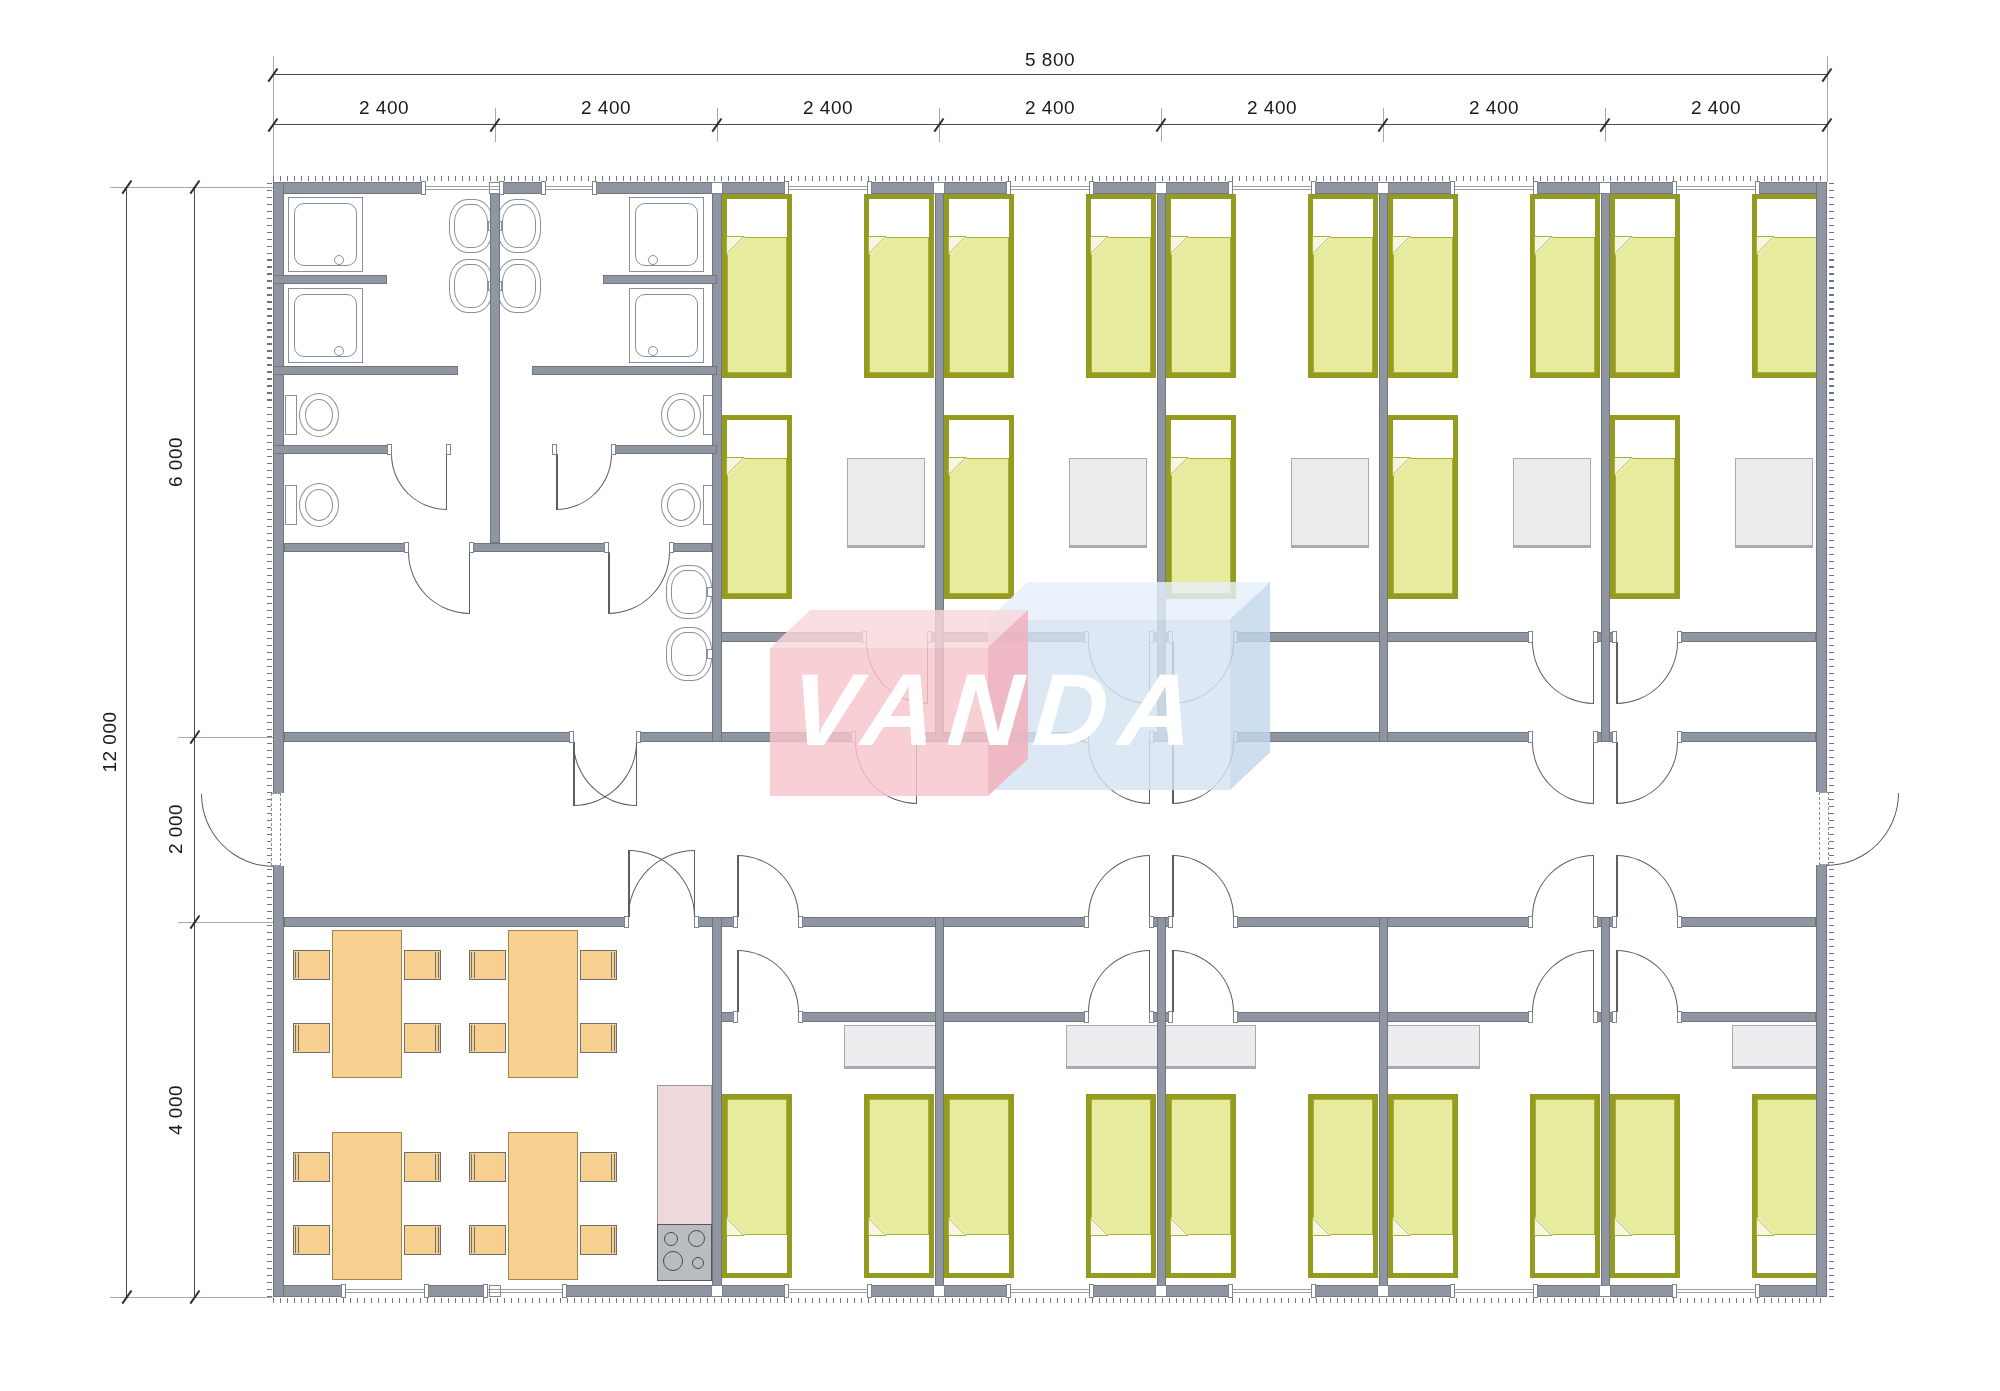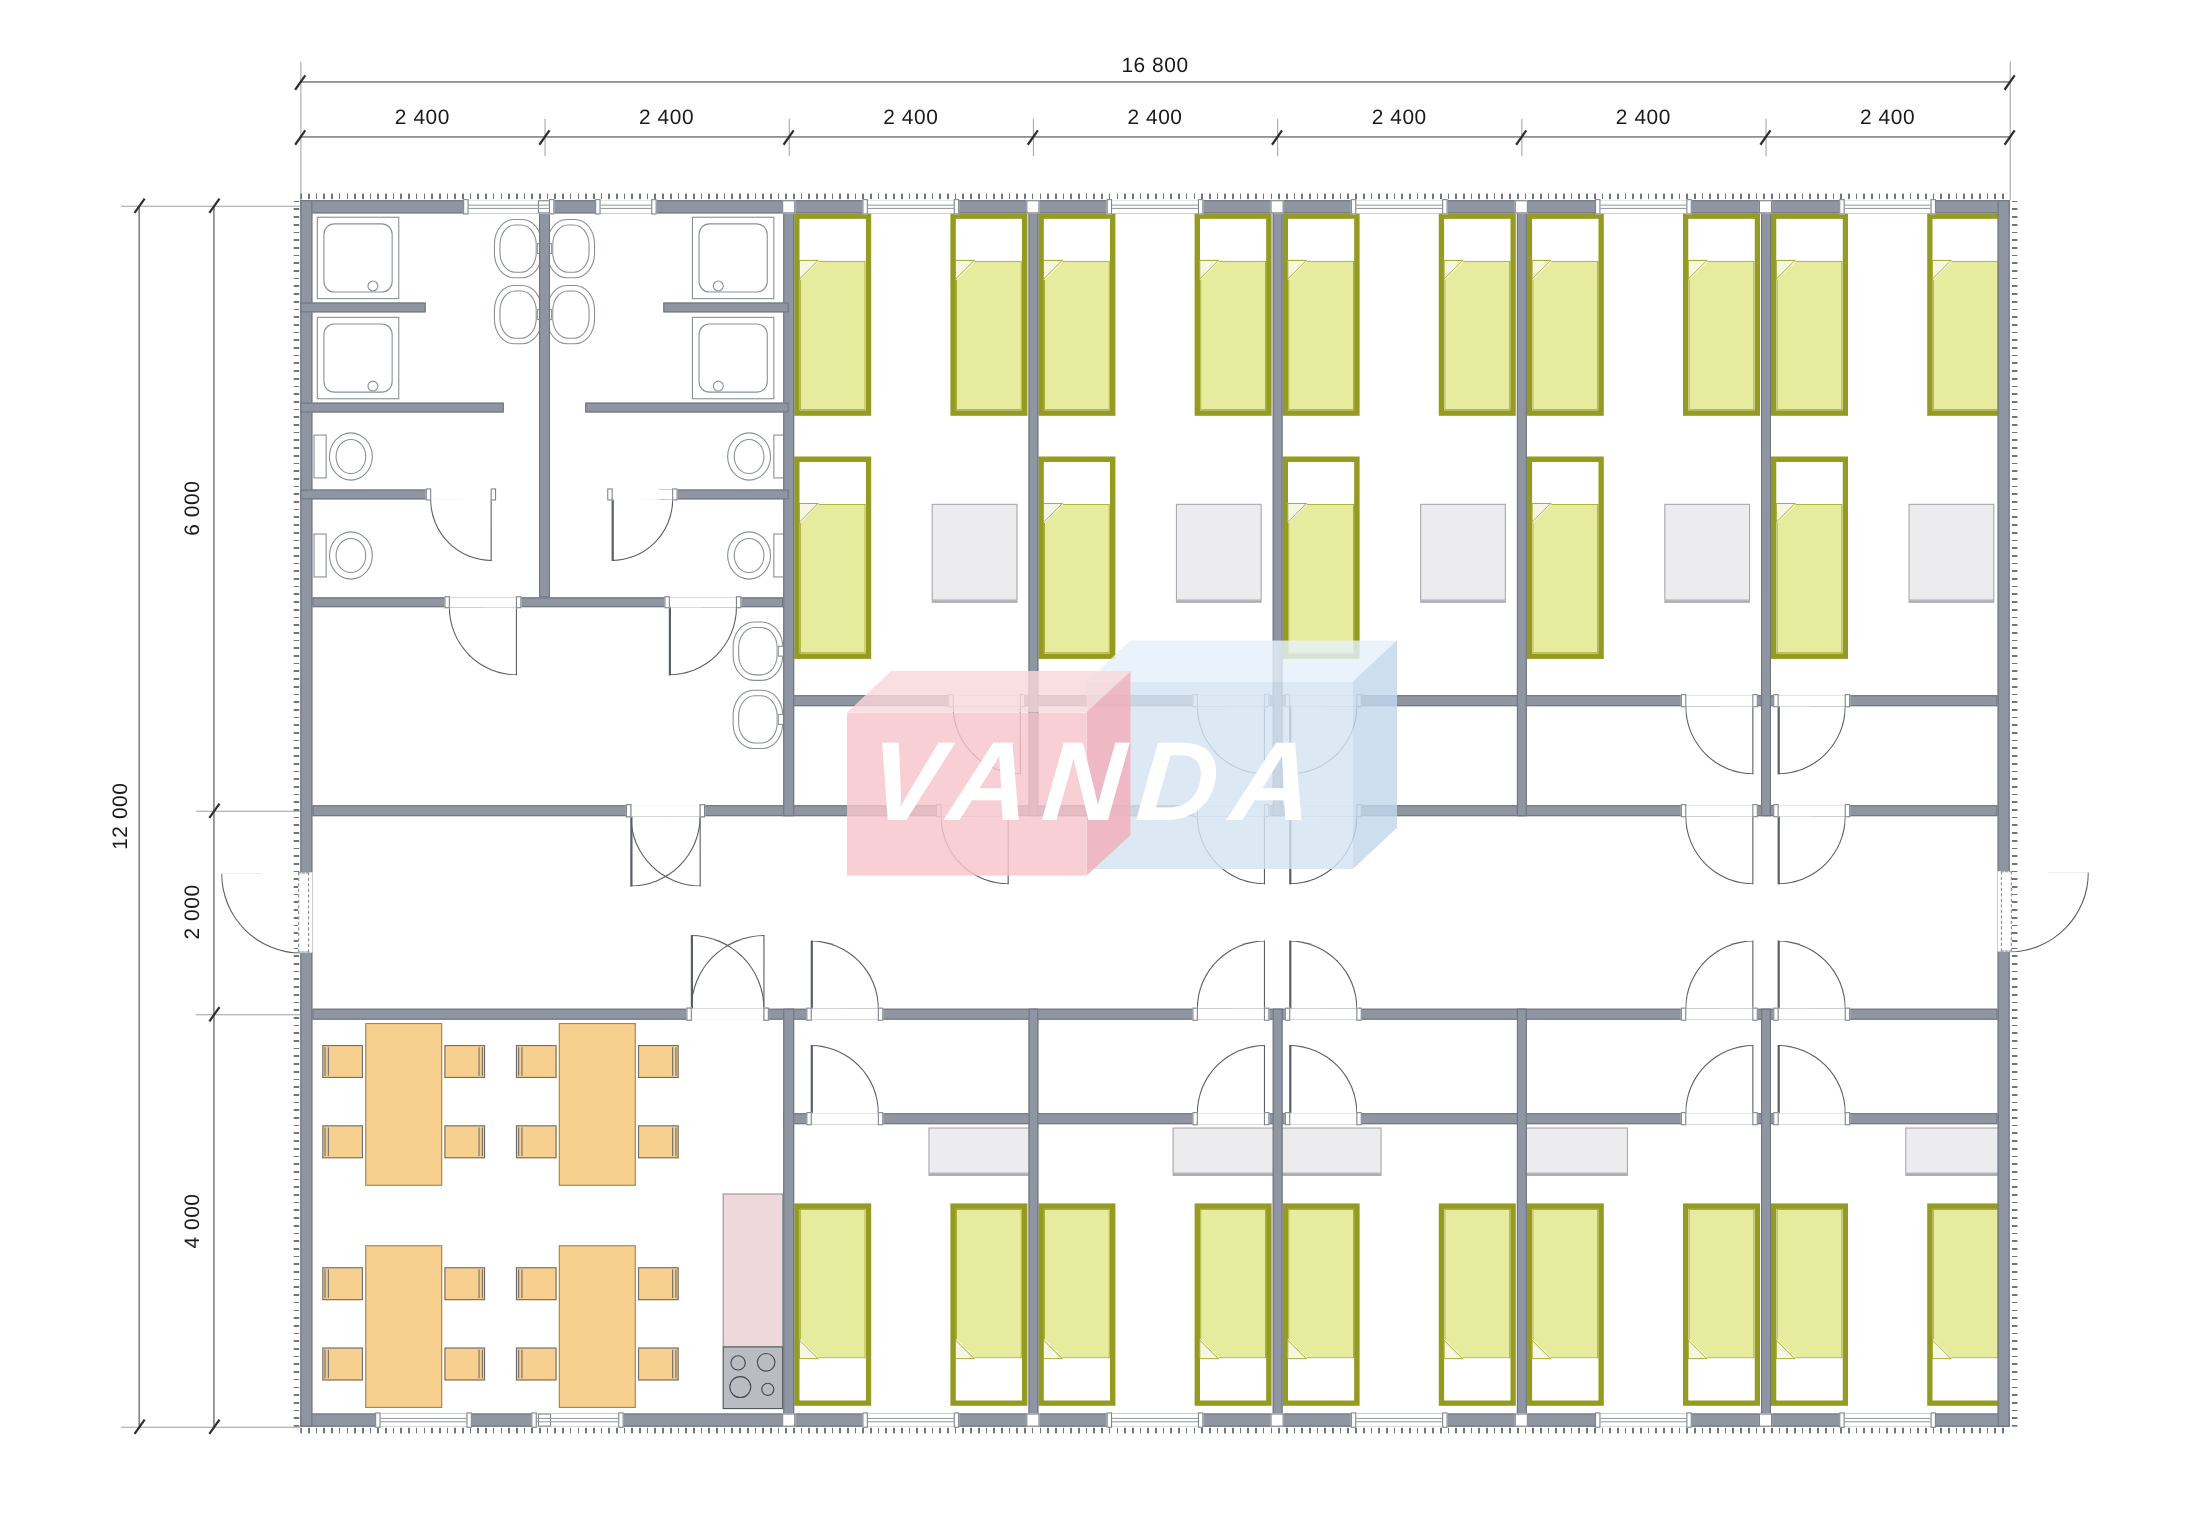--- a/index.html
+++ b/index.html
@@ -555,21 +555,21 @@
     <div class="abs extline" style="left: 494.5px; top: 108px; width: 1px; height: 34px; z-index: 4;"></div>
     <div class="abs extline" style="left: 716.5px; top: 108px; width: 1px; height: 34px; z-index: 4;"></div>
     <div class="abs extline" style="left: 938.5px; top: 108px; width: 1px; height: 34px; z-index: 4;"></div>
     <div class="abs extline" style="left: 1160.5px; top: 108px; width: 1px; height: 34px; z-index: 4;"></div>
     <div class="abs extline" style="left: 1382.5px; top: 108px; width: 1px; height: 34px; z-index: 4;"></div>
     <div class="abs extline" style="left: 1604.5px; top: 108px; width: 1px; height: 34px; z-index: 4;"></div>
     <div class="abs extline" style="left: 110px; top: 186.5px; width: 163px; height: 1px; z-index: 4;"></div>
     <div class="abs extline" style="left: 110px; top: 1296.5px; width: 163px; height: 1px; z-index: 4;"></div>
     <div class="abs extline" style="left: 178px; top: 736.5px; width: 106px; height: 1px; z-index: 4;"></div>
     <div class="abs extline" style="left: 178px; top: 921.5px; width: 106px; height: 1px; z-index: 4;"></div>
-    <div class="abs dimlabel" style="left: 1050px; top: 60px; z-index: 5; transform: translate(-50%, -50%);">16 800</div>
+    <div class="abs dimlabel" style="left: 1050px; top: 60px; z-index: 5; transform: translate(-50%, -50%);">5 800</div>
     <div class="abs dimlabel" style="left: 384px; top: 108px; z-index: 5; transform: translate(-50%, -50%);">2 400</div>
     <div class="abs dimlabel" style="left: 606px; top: 108px; z-index: 5; transform: translate(-50%, -50%);">2 400</div>
     <div class="abs dimlabel" style="left: 828px; top: 108px; z-index: 5; transform: translate(-50%, -50%);">2 400</div>
     <div class="abs dimlabel" style="left: 1050px; top: 108px; z-index: 5; transform: translate(-50%, -50%);">2 400</div>
     <div class="abs dimlabel" style="left: 1272px; top: 108px; z-index: 5; transform: translate(-50%, -50%);">2 400</div>
     <div class="abs dimlabel" style="left: 1494px; top: 108px; z-index: 5; transform: translate(-50%, -50%);">2 400</div>
     <div class="abs dimlabel" style="left: 1716px; top: 108px; z-index: 5; transform: translate(-50%, -50%);">2 400</div>
     <div class="abs dimlabel" style="left: 110px; top: 742px; z-index: 5; transform: translate(-50%, -50%) rotate(-90deg);">12 000</div>
     <div class="abs dimlabel" style="left: 176px; top: 462px; z-index: 5; transform: translate(-50%, -50%) rotate(-90deg);">6 000</div>
     <div class="abs dimlabel" style="left: 176px; top: 829px; z-index: 5; transform: translate(-50%, -50%) rotate(-90deg);">2 000</div>

